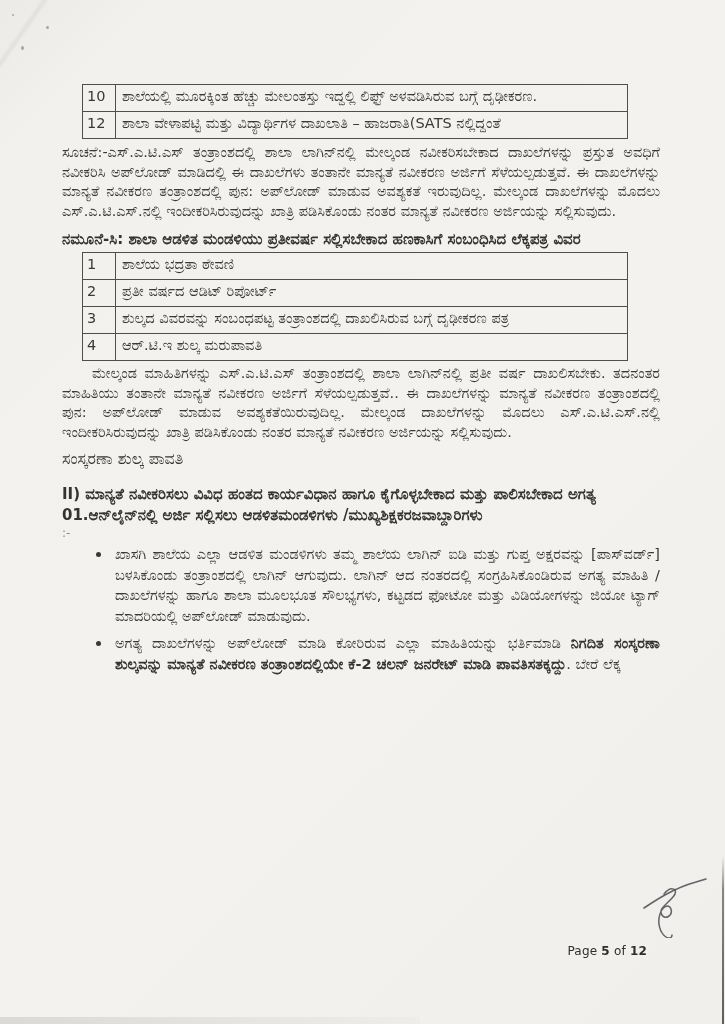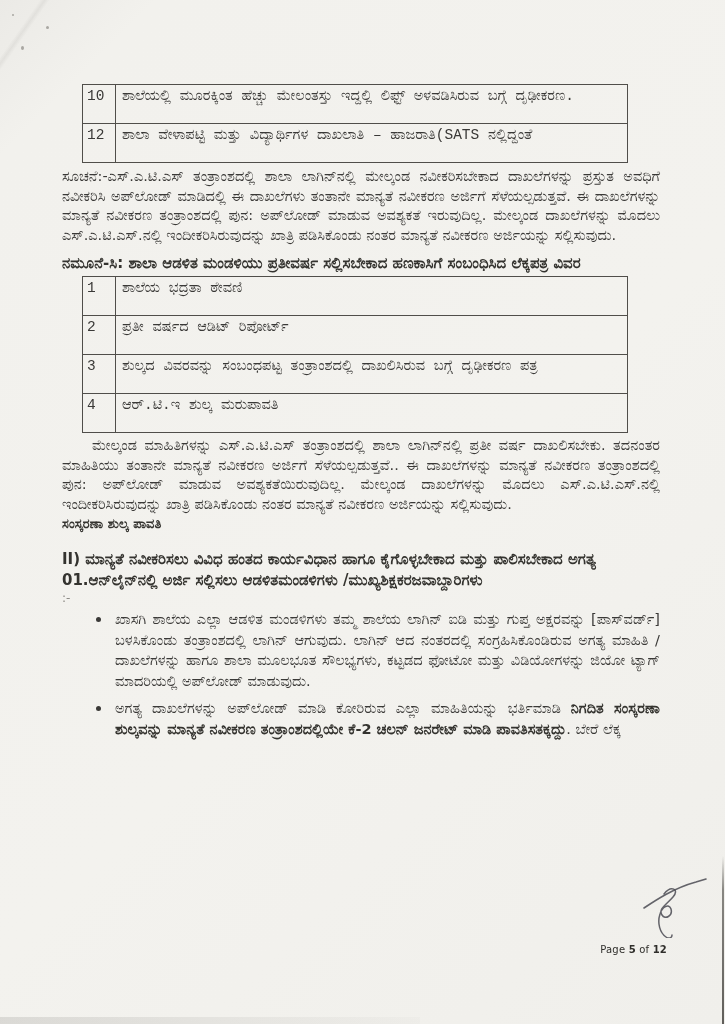--- a/index.html
+++ b/index.html
@@ -41,50 +41,50 @@
   .indent{text-indent:30px;}
   .bold{font-weight:700;color:#34332f;}
 
   table.doc-table{
     border-collapse:collapse;
     margin-left:20px;width:546px;
     font-size:14.5px;line-height:21px;
   }
   table.doc-table td{
     border:1.5px solid #504e4a;
-    padding:1px 6px 16px 6px;vertical-align:top;font-family:Liberation Mono, monospace;
+    padding:1px 6px 4px 6px;vertical-align:top;
   }
   table.doc-table td.num{width:26px;padding-left:4px;padding-right:2px;}
   table.doc-table td.desc{text-align:justify;}
 
   .note{margin-top:4px;}
   .form-c-heading{margin-top:8px;font-weight:700;color:#34332f;font-size:15px;line-height:20px;}
   .t2{margin-top:3px;}
   .form-c-para{margin-top:3px;}
-  .fee-heading{font-weight:700;color:#34332f;font-size:13px;line-height:20px;}
+  .fee-heading{margin-top:7px;font-weight:400;color:#34332f;font-size:16px;line-height:20px;}
   .fee-para{margin-top:1px;}
   .sec2-heading{margin-top:15px;font-weight:700;color:#34332f;font-size:15px;line-height:21px;}
   .sec2-sub{font-weight:700;color:#34332f;font-size:15px;line-height:21px;}
   .item01{font-weight:700;color:#34332f;font-size:15px;line-height:21px;}
   .item01-cont{color:#8d8b86;font-size:12px;line-height:15px;}
 
   ul.bullets{margin:3px 0 0 0;padding:0;list-style:none;}
   ul.bullets li{
     position:relative;margin:0 0 7px 0;padding-left:53px;
     text-align:justify;line-height:20.5px;
   }
   ul.bullets li .bullet-dot{
     position:absolute;left:34px;top:8px;width:5px;height:5px;border-radius:50%;
     background:#3a3937;
   }
   ul.bullets li:last-child{margin-bottom:0;}
 
   .footer{
-    position:absolute;right:58px;top:944px;
-    font-size:10px;color:#2f2e2b;letter-spacing:0.2px;
+    position:absolute;right:78px;top:944px;
+    font-size:12px;color:#2f2e2b;letter-spacing:0.2px;
   }
   .footer .b{font-weight:700;}
 
   .signature{position:absolute;left:640px;top:876px;}
 </style>
 </head>
 <body>
 
 <div class="page">
 

